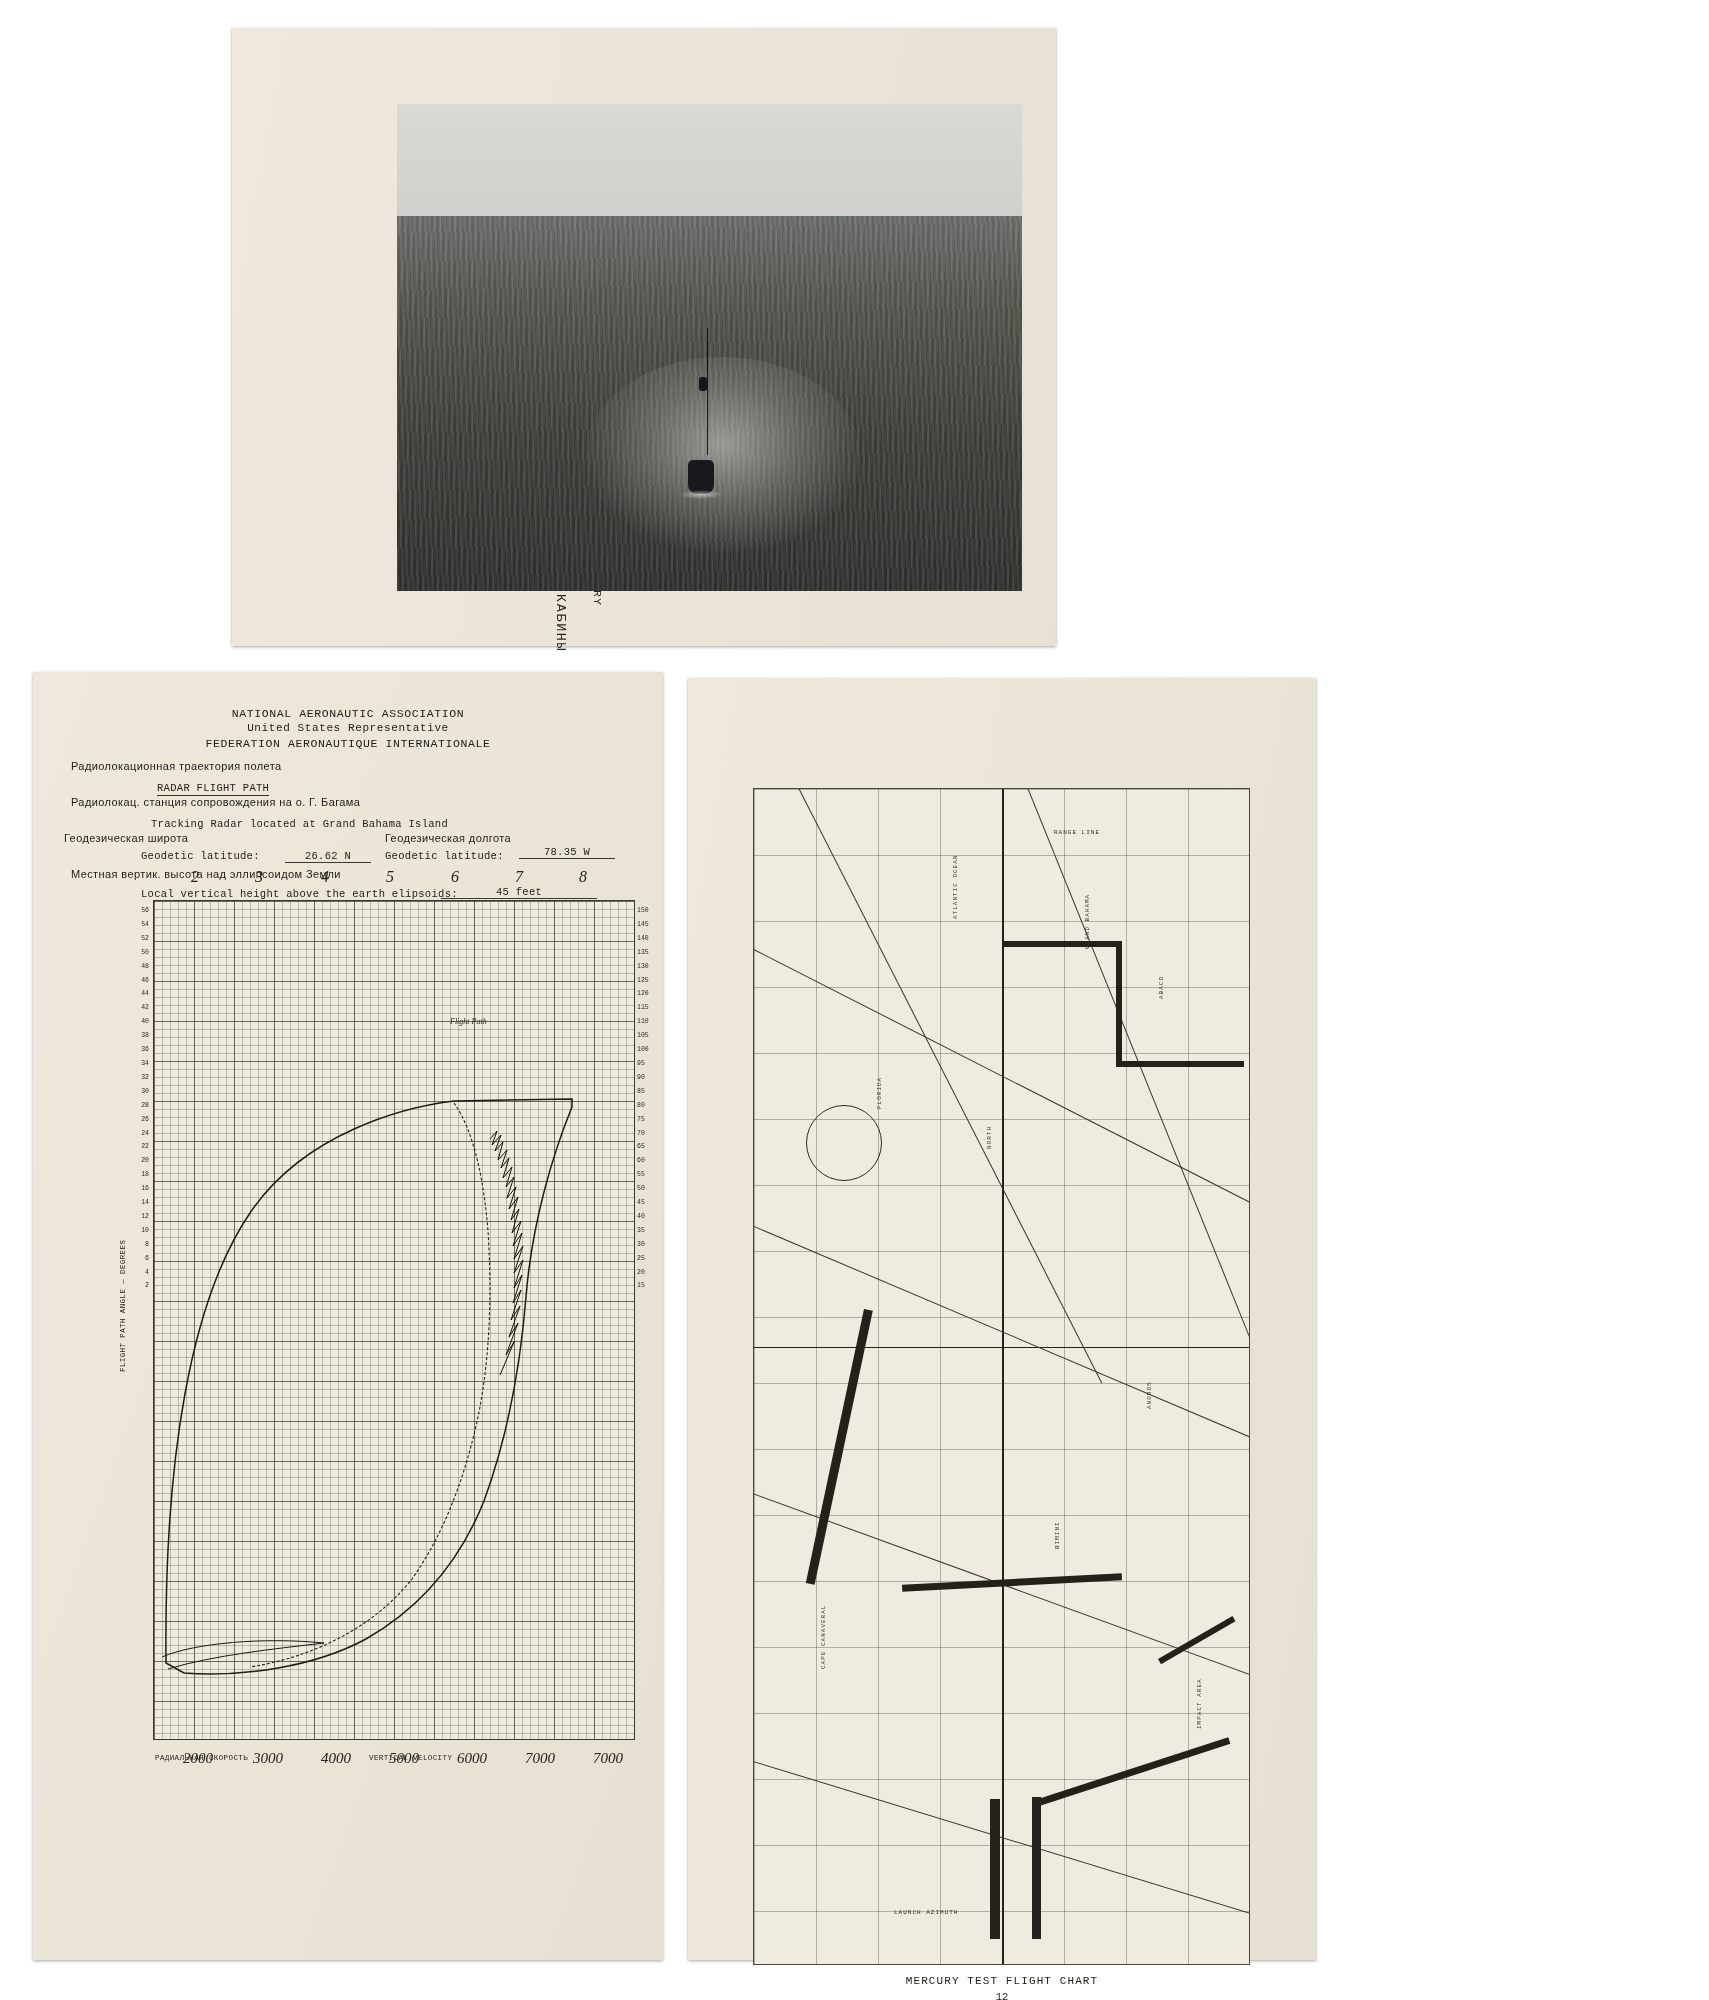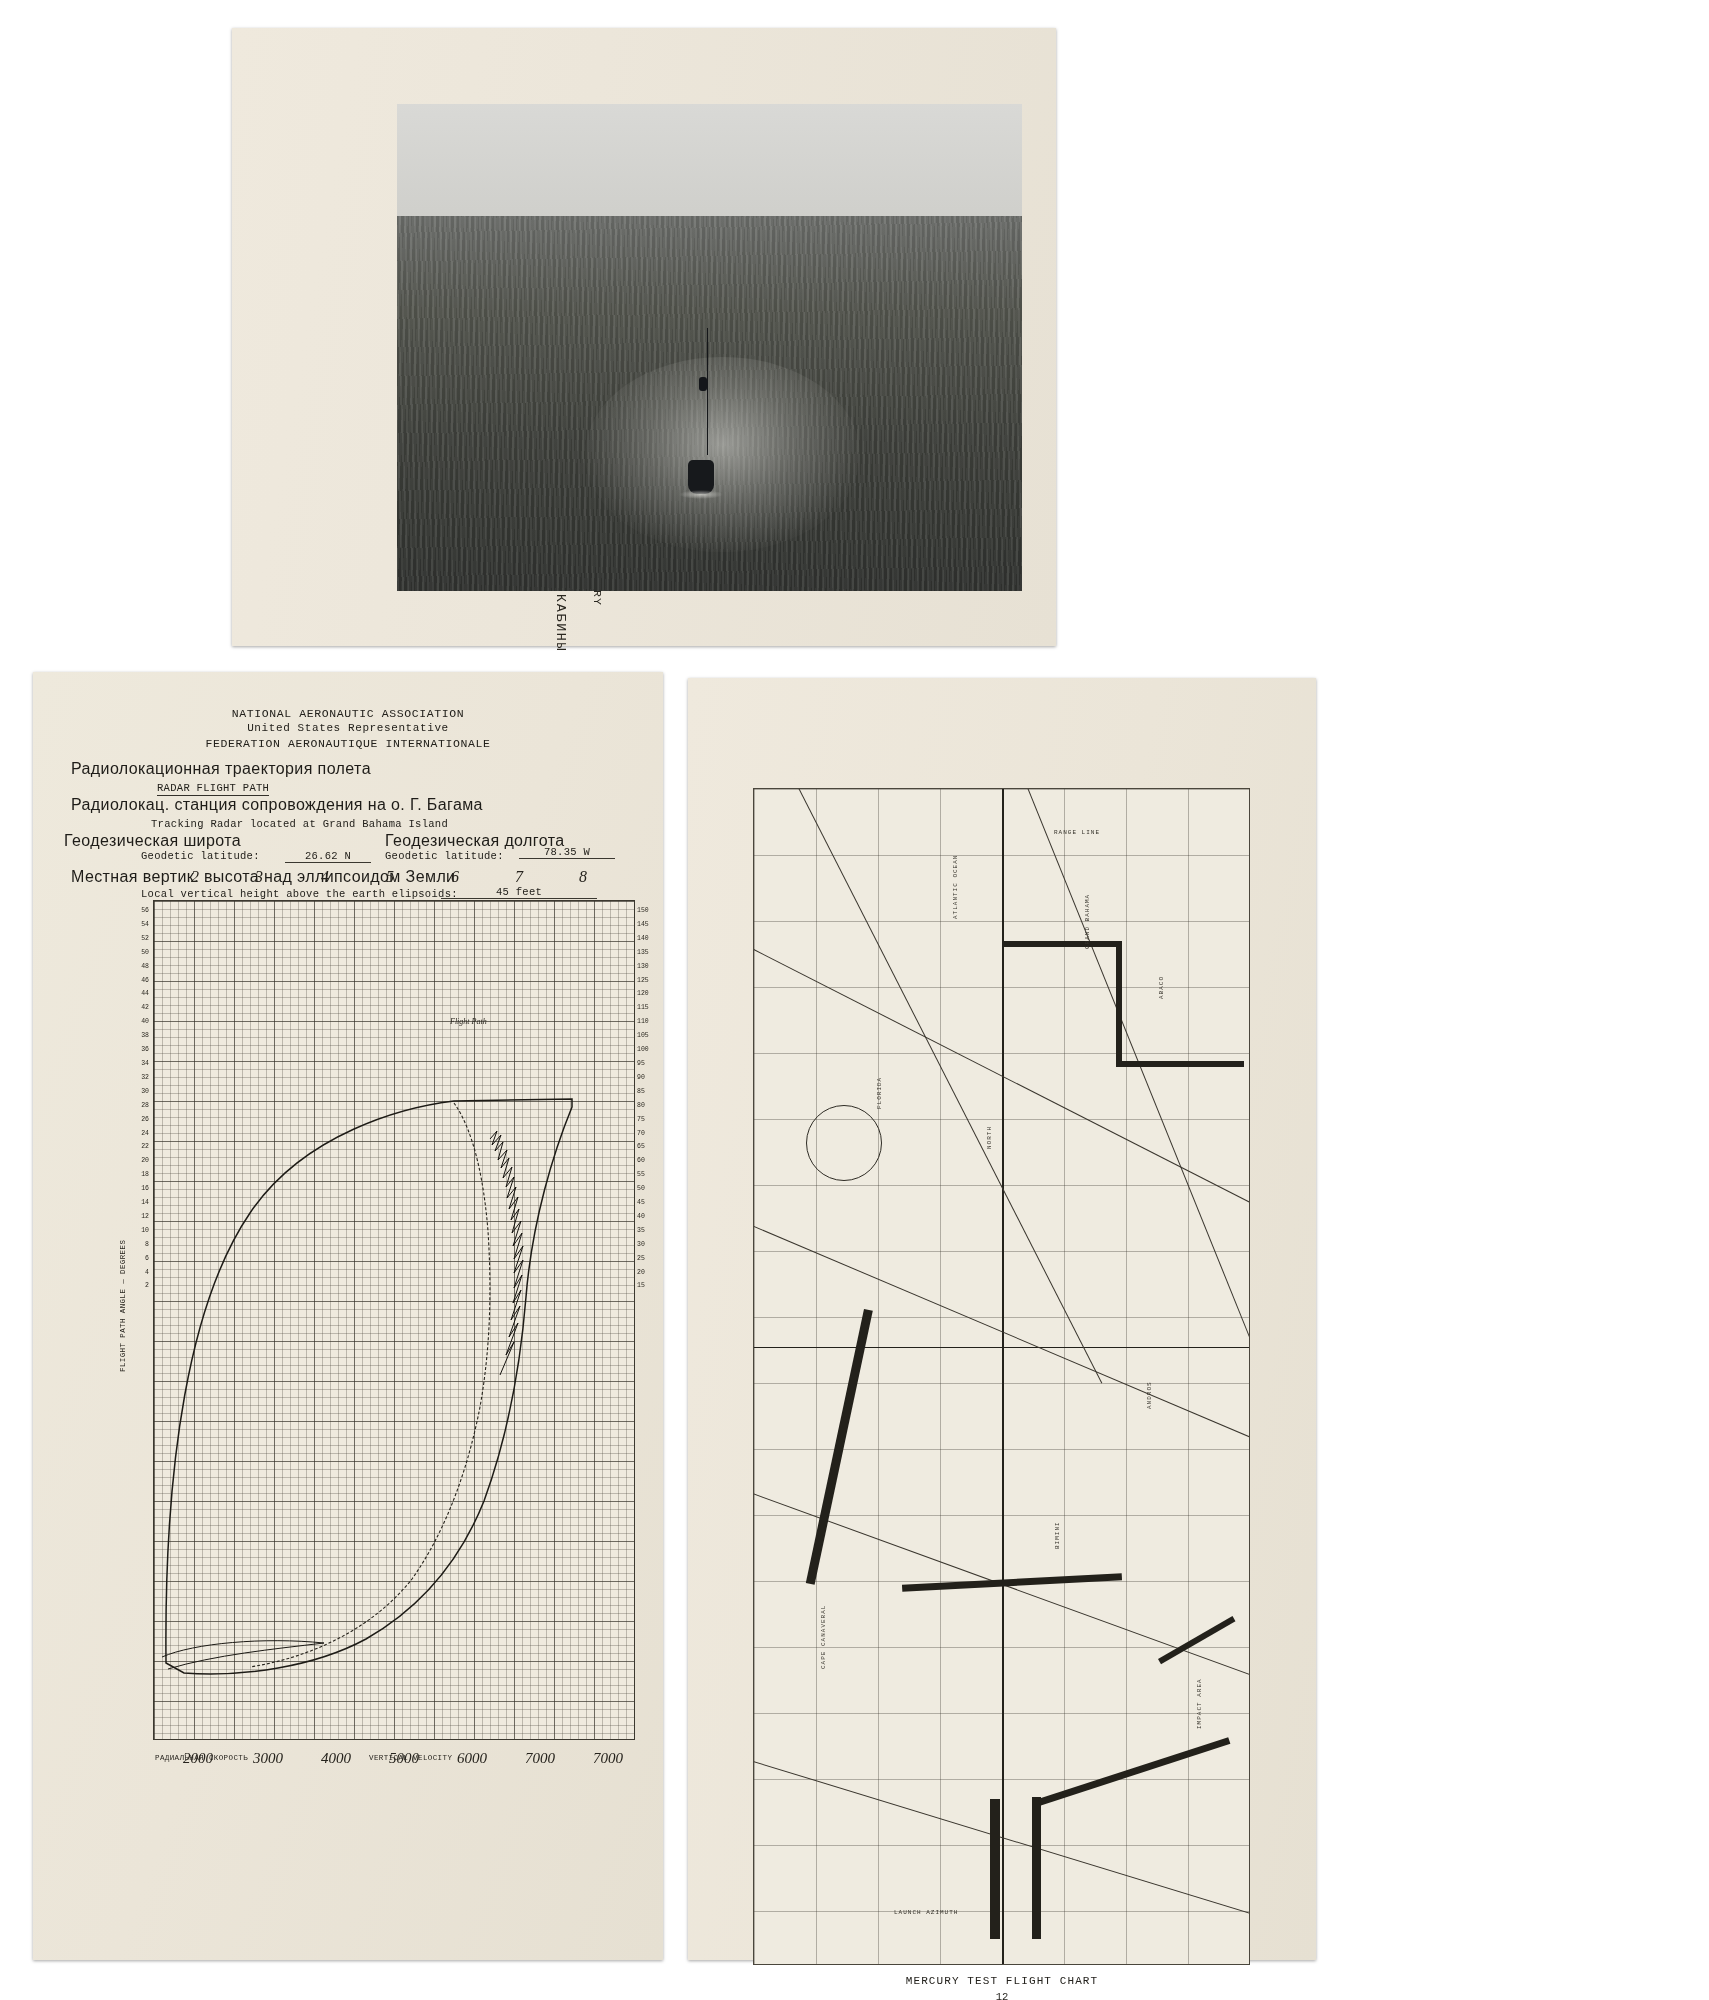--- a/index.html
+++ b/index.html
@@ -97,21 +97,21 @@
   #cap-ru{left:336px;top:178px;font-size:13.5px;letter-spacing:1.6px;}
 
   
   #sheet-radar{
     left:33px; top:672px; width:630px; height:1288px;
     background:linear-gradient(110deg,#eee9dc 0%,#ebe5d8 50%,#e6e0d2 100%);
   }
   .doc-head{position:absolute;left:0;top:34px;width:100%;text-align:center;color:#23211c;}
   .doc-head div{font-size:11.5px;letter-spacing:.6px;line-height:15px;}
   .doc-head .l2{font-size:11px;}
-  .ru-line{position:absolute;color:#1e1c18;font-family:"Liberation Sans",sans-serif;font-size:16px;letter-spacing:.4px;}
+  .ru-line{position:absolute;color:#1e1c18;font-family:"Liberation Sans",sans-serif;font-size:11px;letter-spacing:.4px;}
   .en-line{position:absolute;color:#23211c;font-size:10.5px;letter-spacing:.3px;}
   .en-underline{border-bottom:1px solid #33302a;padding-bottom:1px;}
   .ulfield{border-bottom:1px solid #3a372f;display:inline-block;}
 
   
   #graph{
     position:absolute;left:120px;top:228px;width:480px;height:838px;
     border:1px solid #3b382f;
     background:#efeade;
   }

